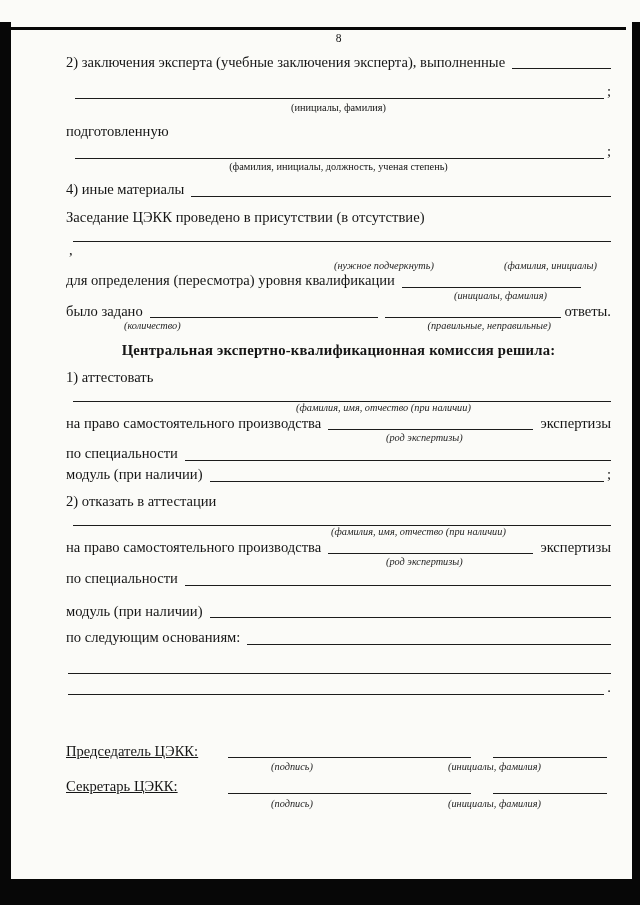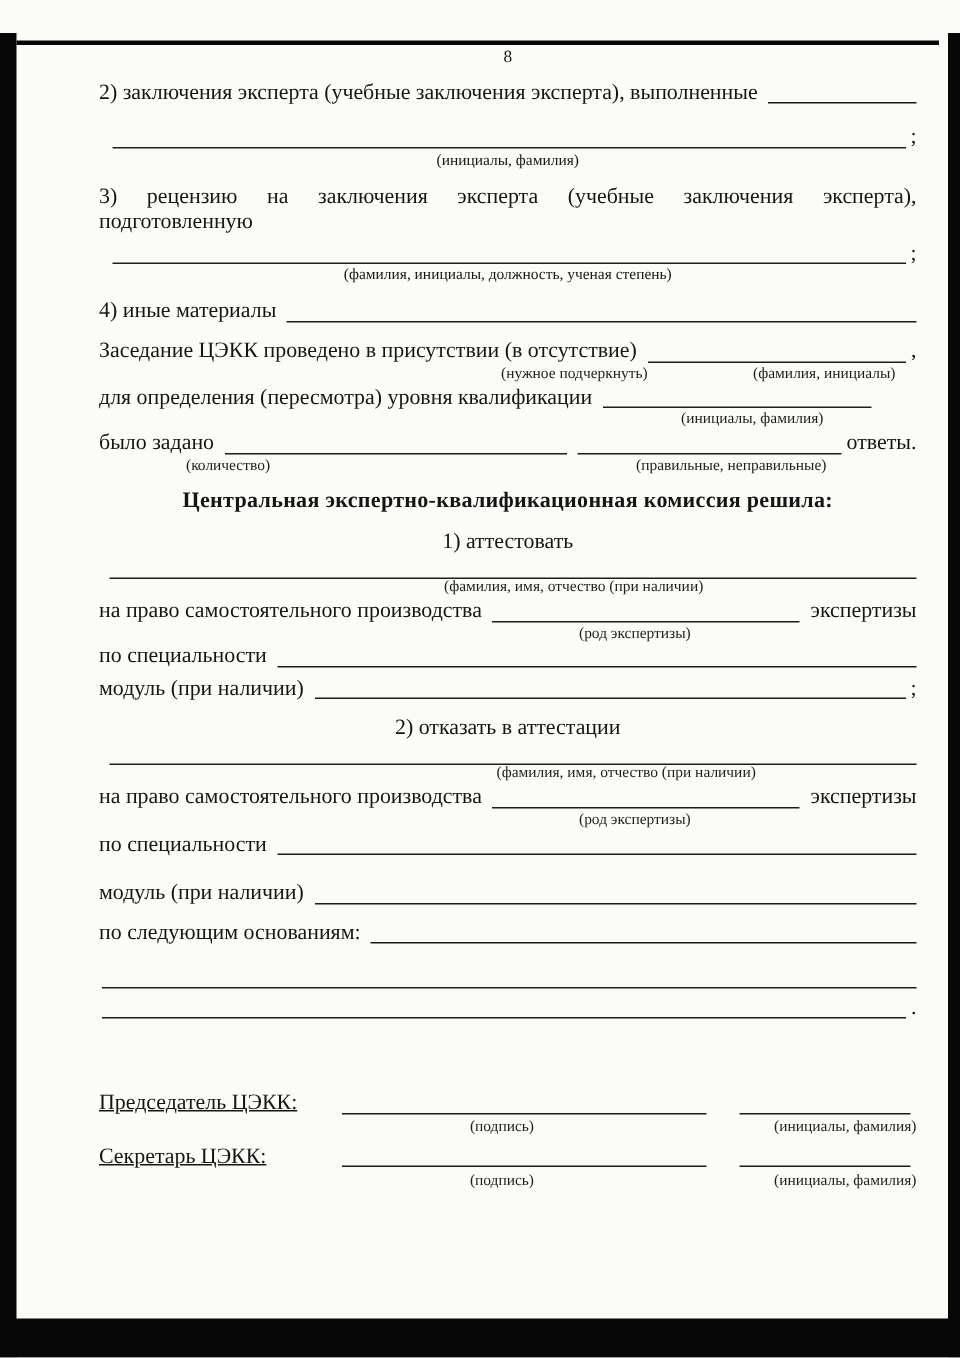--- a/index.html
+++ b/index.html
@@ -4,35 +4,35 @@
 <style>
   html,body{margin:0;padding:0;background:#8a8a8a;}
   .page{position:relative;width:640px;height:905px;background:#fbfbf8;font-family:"Liberation Serif",serif;color:#151515;overflow:hidden;margin:0 auto;}
   .edge{position:absolute;background:#070707;}
   .edge-left{left:0;top:22px;bottom:0;width:11px;}
   .edge-right{right:0;top:22px;bottom:0;width:8px;}
   .edge-bottom{left:0;right:0;bottom:0;height:26px;}
   .edge-top{left:11px;right:14px;top:27px;height:3px;}
   .content{position:absolute;left:66px;top:32px;width:545px;font-size:14.6px;line-height:1.2;}
   .pageno{text-align:center;font-size:11.5px;margin:0 0 8px 0;}
-  .row{display:flex;align-items:center;}
+  .row{display:flex;align-items:flex-start;}
   .t{white-space:nowrap;}
   .blank{flex:1 1 auto;border-bottom:1.3px solid #1c1c1c;margin-left:7px;min-height:1px;align-self:stretch;height:0;position:relative;top:0;}
   .row .blank{flex:1 1 auto;border-bottom:1.3px solid #1c1c1c;height:1em;}
   .bfixed{flex:0 0 auto;}
   .punct{margin-left:3px;}
   .caption{font-size:10.3px;color:#1d1d1d;line-height:1.15;white-space:nowrap;}
-  .caption-row{display:flex;align-items:baseline;font-size:10.3px;line-height:1.15;}
+  .caption-row{display:flex;align-items:baseline;font-size:10.3px;line-height:1.15;font-style:italic;}
   .cap-center{text-align:center;font-size:10.3px;line-height:1.15;}
   .spacer{flex:0 0 auto;}
   .grow{flex:1 1 auto;}
   .heading{font-weight:bold;text-align:center;font-size:14.7px;letter-spacing:.2px;}
   .jline{display:block;text-align:justify;text-align-last:justify;}
   .sig-label{flex:0 0 152px;white-space:nowrap;text-decoration:underline;}
-  .capbox{text-align:right;}
+  .capbox{text-align:center;}
 </style>
 </head>
 <body>
 
 <div class="page">
   <div class="edge edge-left"></div>
   <div class="edge edge-right"></div>
   <div class="edge edge-bottom"></div>
   <div class="edge edge-top"></div>
 
@@ -44,35 +44,34 @@
       <span class="t">2) заключения эксперта (учебные заключения эксперта), выполненные</span>
       <span class="blank"></span>
     </div>
     <div class="row" style="margin-top:12px;">
       <span class="blank" style="margin-left:9px;"></span>
       <span class="punct">;</span>
     </div>
     <div class="cap-center" style="margin-top:1px;">(инициалы, фамилия)</div>
 
     <div style="margin-top:9px;">
-      <span class="jline">3) рецензию на заключения эксперта (учебные заключения эксперта),</span>
       <span>подготовленную</span>
     </div>
     <div class="row" style="margin-top:3px;">
       <span class="blank" style="margin-left:9px;"></span>
       <span class="punct">;</span>
     </div>
     <div class="cap-center">(фамилия, инициалы, должность, ученая степень)</div>
 
     <div class="row" style="margin-top:9px;">
       <span class="t">4) иные материалы</span>
       <span class="blank"></span>
     </div>
 
-    <div class="row" style="margin-top:10px;">
+    <div class="row" style="margin-top:10px;flex-direction:column;">
       <span class="t">Заседание ЦЭКК проведено в присутствии (в отсутствие)</span>
       <span class="blank"></span>
       <span class="punct">,</span>
     </div>
     <div class="caption-row">
       <span class="spacer" style="width:268px;"></span>
       <span class="caption">(нужное подчеркнуть)</span>
       <span class="grow"></span>
       <span class="caption">(фамилия, инициалы)</span>
       <span class="spacer" style="width:14px;"></span>

